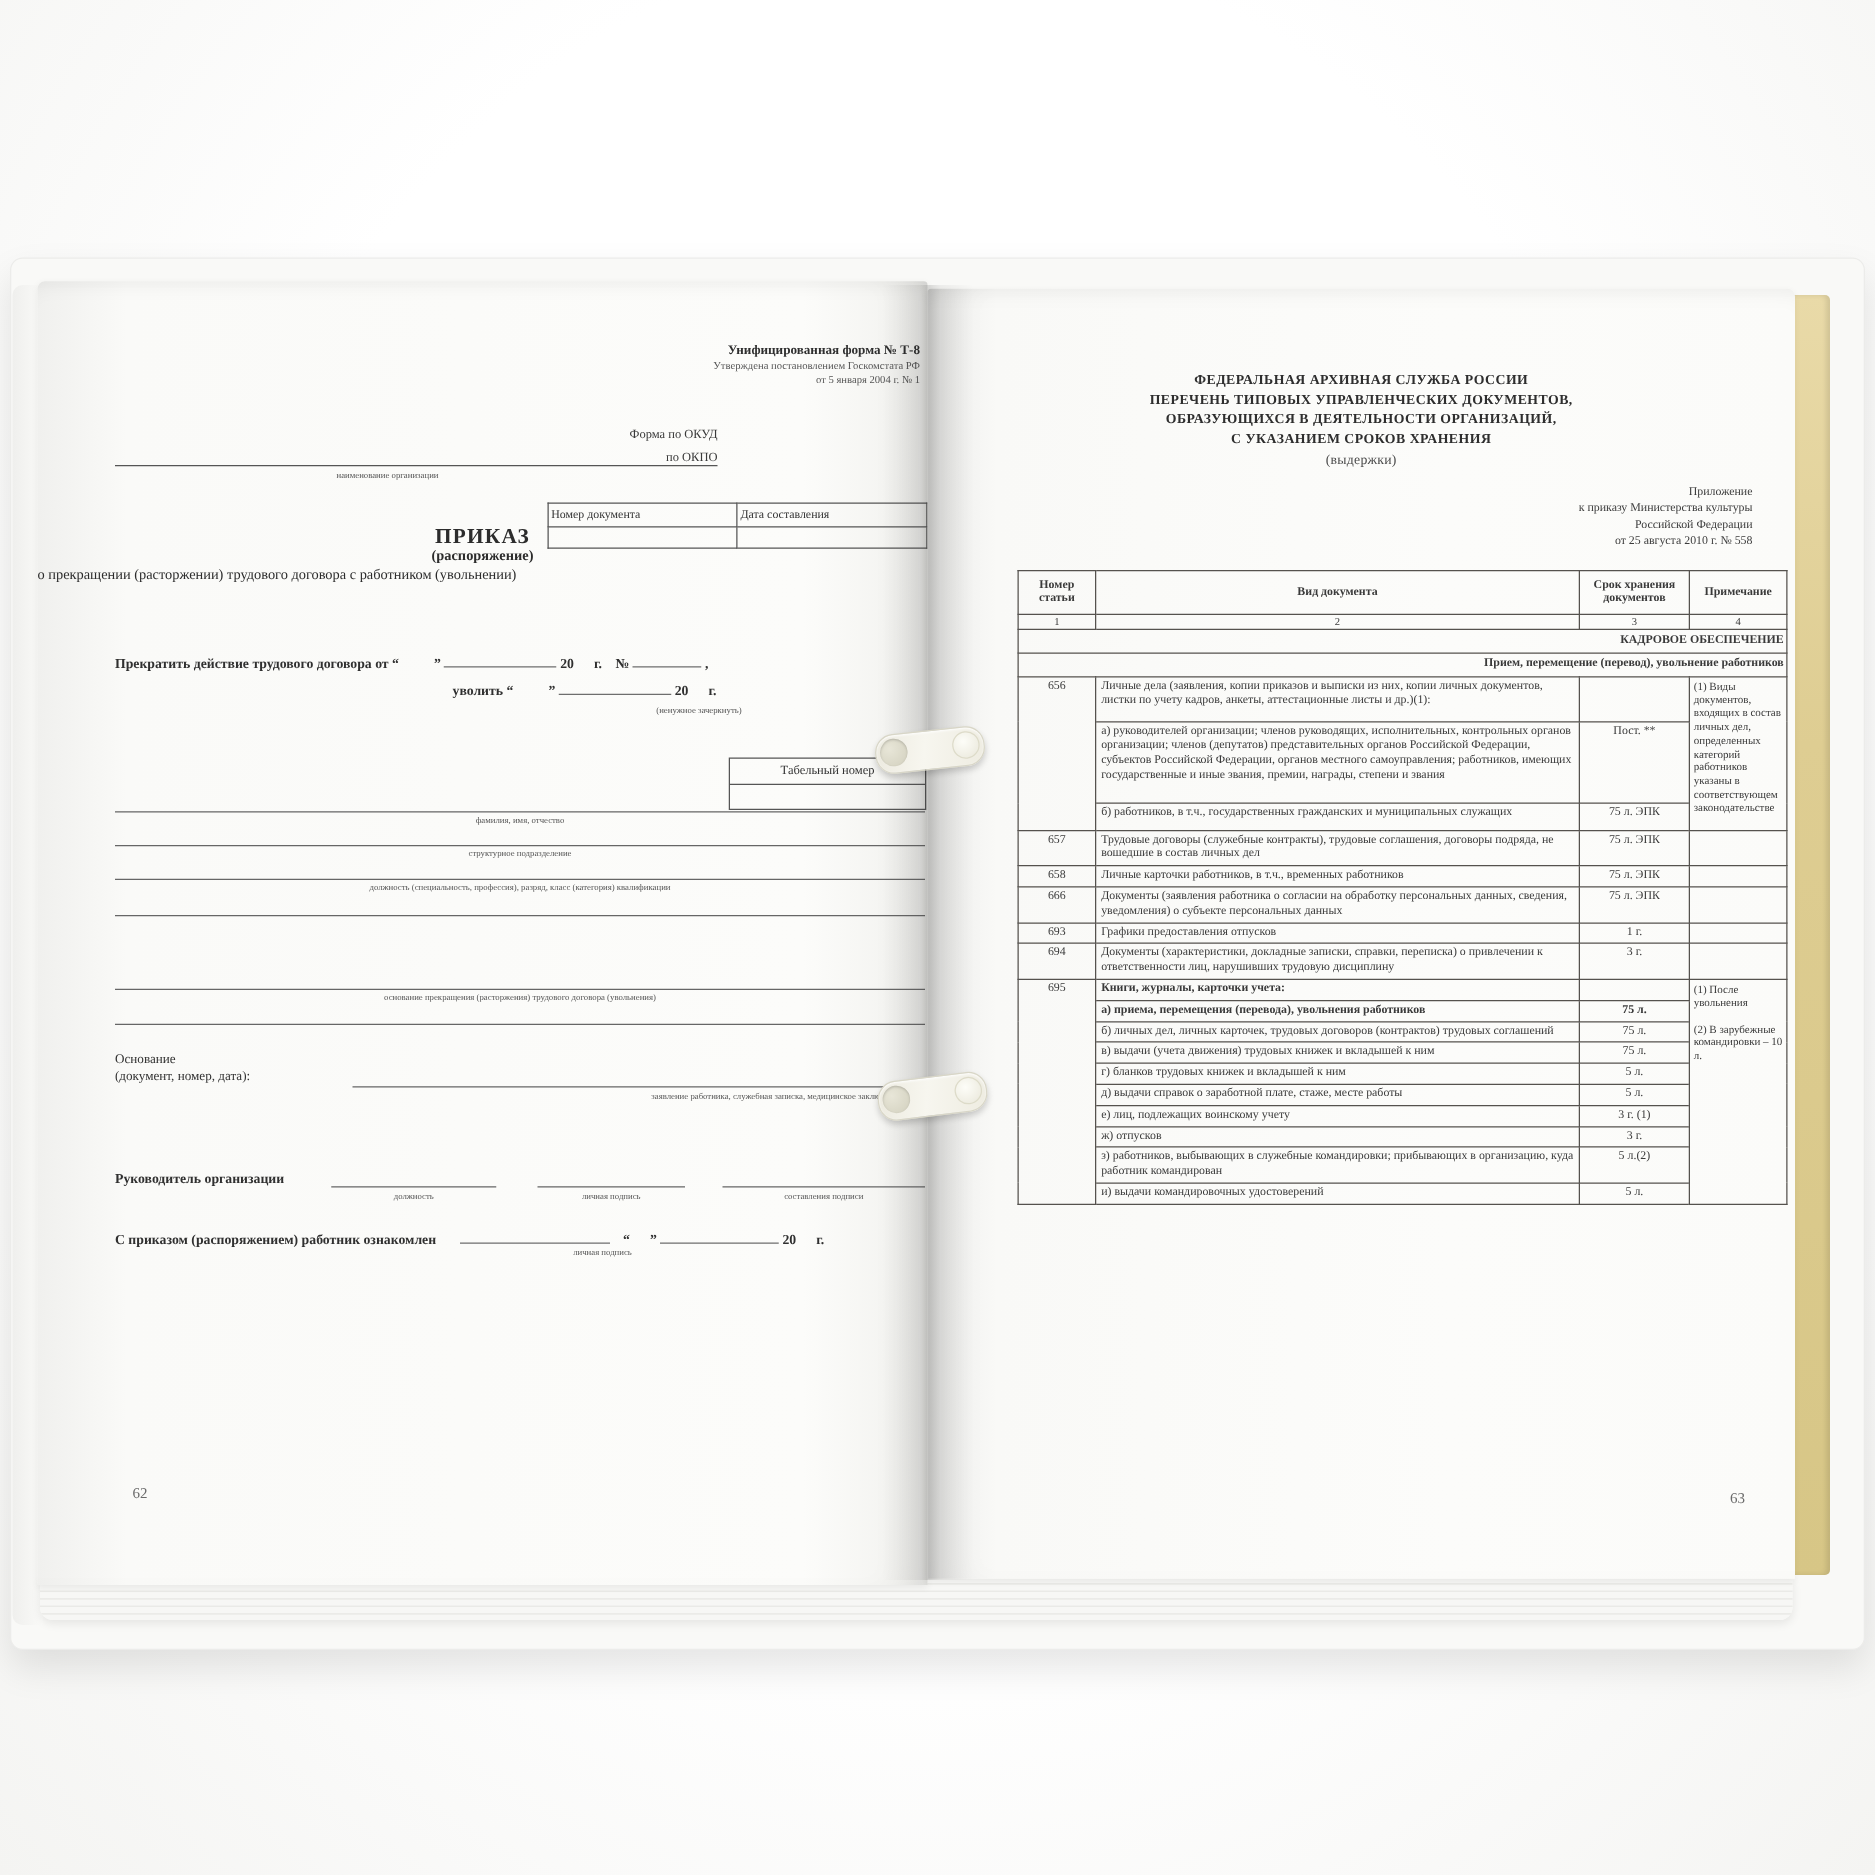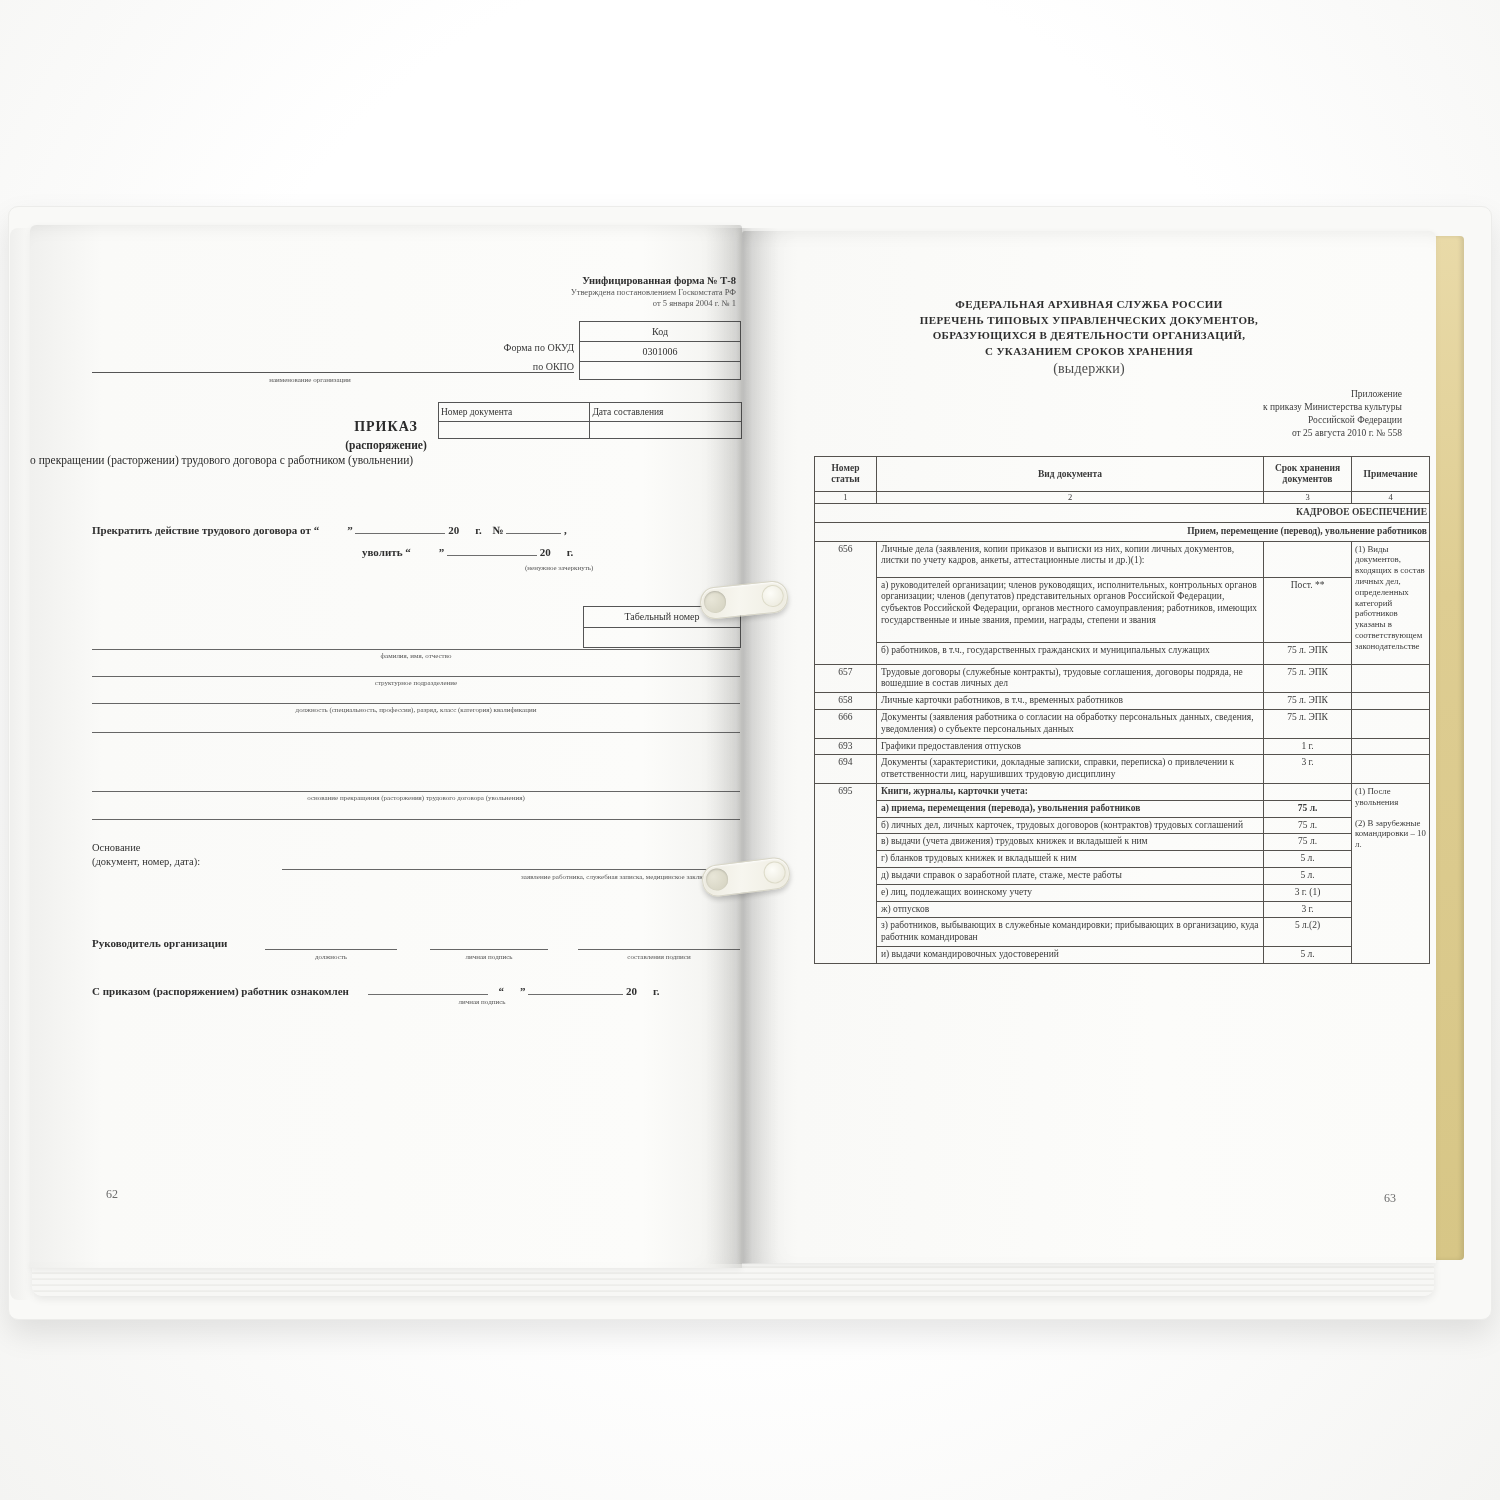--- a/index.html
+++ b/index.html
@@ -55,21 +55,21 @@
   .lp-okud-label{right:168px;font-size:10px;color:#3a3a3a}
   .okud-l1{top:117px}.okud-l2{top:136px}
   .lp-okud-box{top:96px;left:549px;width:160px;border:1.2px solid #555}
   .okud-row{height:19px;line-height:19px;text-align:center;font-size:10px;border-bottom:1px solid #555;color:#333}
   .okud-row:last-child{border-bottom:none;height:17px}
   .lp-org-line{top:147px;left:62px;width:482px;height:0;border-bottom:1.2px solid #555}
   .lp-org-cap{top:151px;left:130px;width:300px;text-align:center;font-size:7px;color:#555}
   .lp-doc-table{top:177px;left:408px;border-collapse:collapse;font-size:9.5px;color:#333}
   .lp-doc-table td{border:1.2px solid #555;width:150px;height:16px;text-align:left;padding:1px 2px}
   .lp-doc-table .empty td{height:14px}
-  .lp-t1{top:194px;left:0;width:712px;text-align:center;font-size:14px;font-weight:bold;letter-spacing:1px;color:#2c2c2c}
+  .lp-t1{top:194px;left:0;width:712px;text-align:center;font-size:17px;font-weight:bold;letter-spacing:1px;color:#2c2c2c}
   .lp-t2{top:214px;left:0;width:712px;text-align:center;font-size:11.5px;font-weight:bold;color:#2c2c2c}
   .lp-t3{top:229px;left:0;width:712px;text-align:left;font-size:11.5px;font-weight:normal;color:#2c2c2c}
   .lp-d1{top:297px;left:62px;font-size:11px;font-weight:bold;color:#303030;white-space:nowrap}
   .lp-d2{top:319px;left:332px;font-size:11px;font-weight:bold;color:#303030;white-space:nowrap}
   .lp-strike{top:339px;left:495px;font-size:7px;color:#555}
   .lp-tab{top:381px;left:553px;width:156px;border:1.2px solid #555;font-size:10px;color:#333}
   .tab-head{height:20px;line-height:20px;text-align:center;border-bottom:1px solid #555}
   .tab-cell{height:19px}
   .fline{left:62px;width:648px;border-bottom:1px solid #666;height:0}
   .fl1{top:424px}.fl2{top:451px}.fl3{top:478px}.fl4{top:507px}.fl5{top:566px}.fl6{top:594px}
@@ -87,21 +87,21 @@
   .lp-acq{top:758px;left:62px;font-size:11px;font-weight:bold;white-space:nowrap;color:#303030}
   .lp-acq-cap{top:773px;left:392px;width:120px;text-align:center;font-size:7px;color:#555}
   .lp-union{top:812px;left:62px;font-size:10px;color:#333;line-height:15px}
   .pnum{font-size:12px;color:#6a6a6a}
   .lp-pnum{top:962px;left:76px}
 
   
   .page-right{color:#3a3a3a}
   .rp-header{top:66px;left:60px;width:574px;text-align:center;color:#2e2e2e;font-weight:bold;
              font-size:11px;line-height:15.5px;letter-spacing:0.4px}
-  .rp-h5{font-weight:normal;font-size:14px;letter-spacing:0.2px;margin-top:2px;color:#4a4a4a}
+  .rp-h5{font-weight:normal;font-size:11px;letter-spacing:0.2px;margin-top:2px;color:#4a4a4a}
   .rp-annex{top:157px;right:34px;text-align:right;font-size:9.5px;color:#3c3c3c;line-height:13px}
   .arch-table{position:absolute;top:225px;left:72px;width:616px;border-collapse:collapse;
               color:#3a3a3a;font-size:9.5px;line-height:11.8px}
   .arch-table td{border:1px solid #55524e;padding:2px 4px;vertical-align:top}
   .arch-table .c{text-align:center}
   .arch-table .th-row td{font-weight:bold;text-align:center;vertical-align:middle;height:30px;line-height:11px}
   .arch-table .nums td{padding:0 2px;height:11px;line-height:11px;text-align:center;font-size:8.5px}
   .arch-table .sec td{font-weight:bold;text-align:right;padding:3px 2px}
   .arch-table .note{font-size:8.8px;line-height:10.8px;padding:2px 3px;word-break:break-word}
   .arch-table .term{text-align:center}
@@ -121,25 +121,20 @@
   <div class="page page-left">
 
     <div class="abs lp-meta">
       <div class="b">Унифицированная форма № Т-8</div>
       <div class="s">Утверждена постановлением Госкомстата РФ</div>
       <div class="s">от 5 января 2004 г. № 1</div>
     </div>
 
     <div class="abs lp-okud-label okud-l1">Форма по ОКУД</div>
     <div class="abs lp-okud-label okud-l2">по ОКПО</div>
-    <div class="abs lp-okud-box">
-      <div class="okud-row">Код</div>
-      <div class="okud-row">0301006</div>
-      <div class="okud-row"></div>
-    </div>
 
     <div class="abs lp-org-line"></div>
     <div class="abs lp-org-cap">наименование организации</div>
 
     <table class="abs lp-doc-table">
       <tbody>
           <tr>
         <td>Номер документа</td>
         <td>Дата составления</td>
       </tr>

